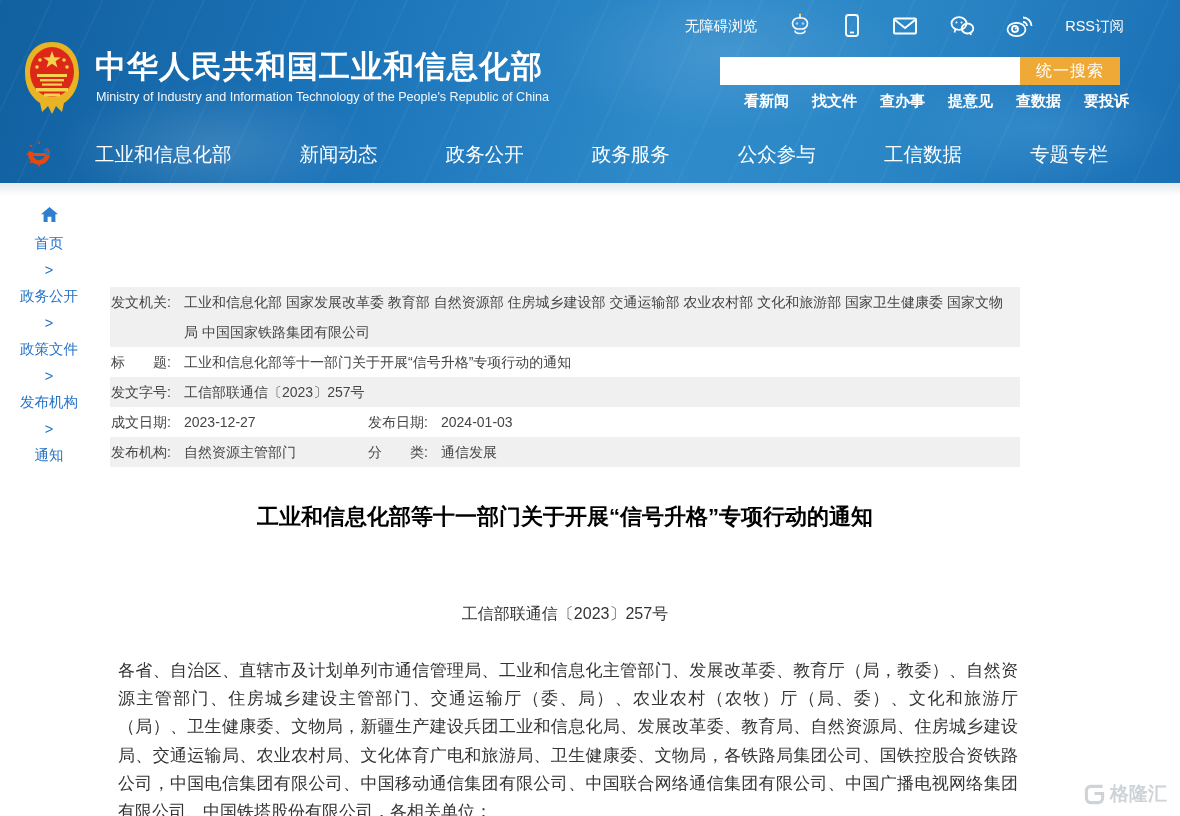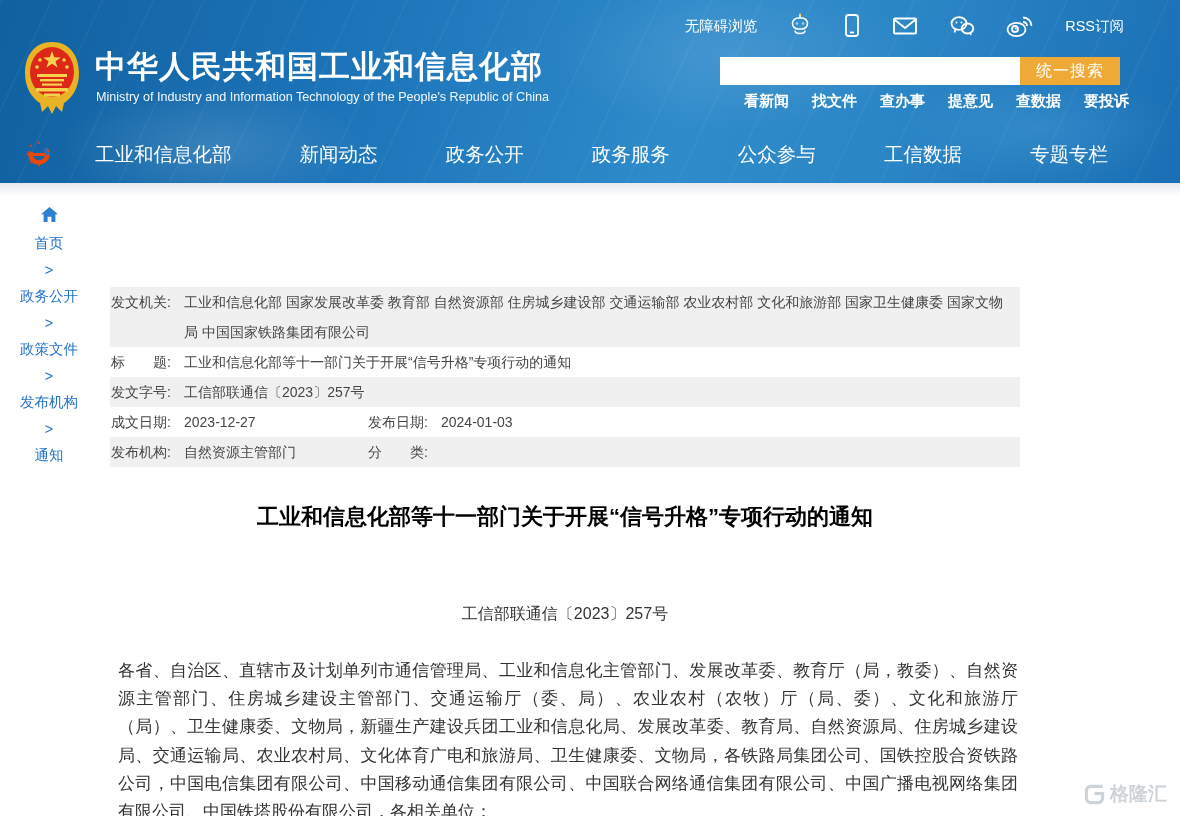--- a/index.html
+++ b/index.html
@@ -234,20 +234,21 @@
         <span class="meta-value">2024-01-03</span>
       </div>
     </div>
     <div class="meta-row gray">
       <div class="meta-cell fixed">
         <span class="meta-label">发布机构:</span>
         <span class="meta-value">自然资源主管部门</span>
       </div>
       <div class="meta-cell second">
         <span class="meta-label">分　　类:</span>
+        <span class="meta-value">通信发展</span>
       </div>
     </div>
   </div>
 
   <h1 class="doc-title">工业和信息化部等十一部门关于开展“信号升格”专项行动的通知</h1>
   <div class="doc-number">工信部联通信〔2023〕257号</div>
   <p class="doc-body">各省、自治区、直辖市及计划单列市通信管理局、工业和信息化主管部门、发展改革委、教育厅（局，教委）、自然资源主管部门、住房城乡建设主管部门、交通运输厅（委、局）、农业农村（农牧）厅（局、委）、文化和旅游厅（局）、卫生健康委、文物局，新疆生产建设兵团工业和信息化局、发展改革委、教育局、自然资源局、住房城乡建设局、交通运输局、农业农村局、文化体育广电和旅游局、卫生健康委、文物局，各铁路局集团公司、国铁控股合资铁路公司，中国电信集团有限公司、中国移动通信集团有限公司、中国联合网络通信集团有限公司、中国广播电视网络集团有限公司、中国铁塔股份有限公司，各相关单位：</p>
 
   <div class="watermark">
     <span>

